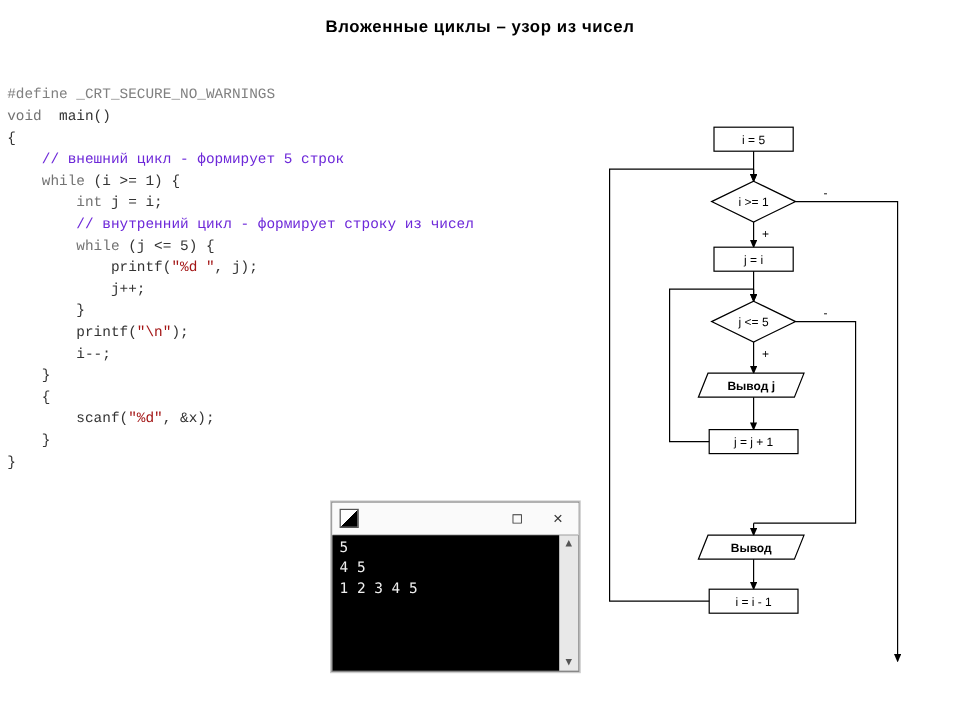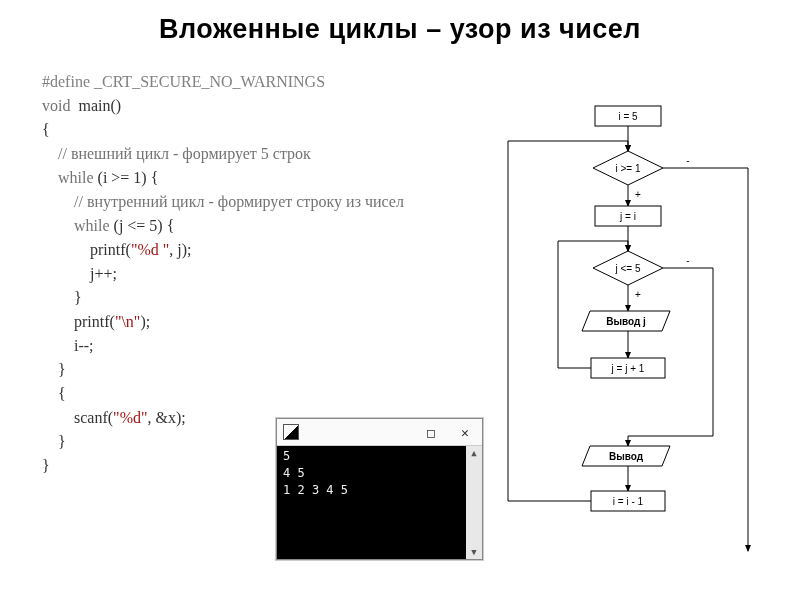--- a/index.html
+++ b/index.html
@@ -8,40 +8,39 @@
     font-family: Arial, sans-serif;
     background: #fff;
     width: 800px;
     height: 600px;
     overflow: hidden;
     position: relative;
   }
   .title {
     text-align: center;
     font-weight: bold;
-    font-size: 27px;
+    font-size: 14px;
     padding: 14px 0 6px 0;
     letter-spacing: 0.5px;
   }
   .code-area {
     position: absolute;
     left: 6px;
     top: 70px;
     width: 440px;
-    font-family: Liberation Serif, serif;
-    font-size: 16px;
+    font-family: Liberation Mono, monospace;
+    font-size: 12px;
     line-height: 1.5;
     color: #333;
-    margin-left: 36px;
   }
   .code-line { white-space: pre; }
   .c-gray { color: #808080; }
   .c-include { color: #a31515; }
   .c-keyword { color: #737373; }
-  .c-comment { color: #737373; }
+  .c-comment { color: #6d28d9; }
   .console-win {
     position: absolute;
     left: 276px;
     top: 418px;
     width: 205px;
     border: 1px solid #888;
     box-shadow: 0 0 0 1px #ccc;
     font-family: Consolas, monospace;
   }
   .console-title {
@@ -103,20 +102,21 @@
 
 <div class="title">Вложенные циклы – узор из чисел</div>
 
 <div class="code-area">
   <div class="code-line"><span class="c-gray">#define </span><span class="c-gray">_CRT_SECURE_NO_WARNINGS</span></div>
   <div class="code-line"></div>
   <div class="code-line"><span class="c-keyword">void</span><span>  main()</span></div>
   <div class="code-line">{</div>
   <div class="code-line"><span class="c-comment">    // внешний цикл - формирует 5 строк</span></div>
   <div class="code-line"><span class="c-keyword">    while</span><span> (i &gt;= 1) {</span></div>
+  <div class="code-line"><span class="c-keyword">        int</span><span> j = i;</span></div>
   <div class="code-line"><span class="c-comment">        // внутренний цикл - формирует строку из чисел</span></div>
   <div class="code-line"><span class="c-keyword">        while</span><span> (j &lt;= 5) {</span></div>
   <div class="code-line"><span>            printf(</span><span class="c-include">"%d "</span><span>, j);</span></div>
   <div class="code-line">            j++;</div>
   <div class="code-line">        }</div>
   <div class="code-line"><span>        printf(</span><span class="c-include">"\n"</span><span>);</span></div>
   <div class="code-line">        i--;</div>
   <div class="code-line">    }</div>
   <div class="code-line"></div>
   <div class="code-line">    {</div>

